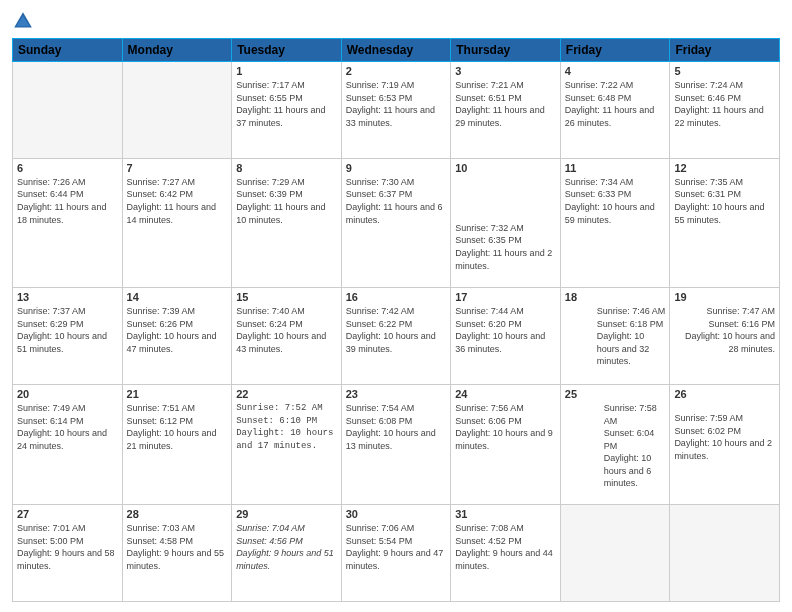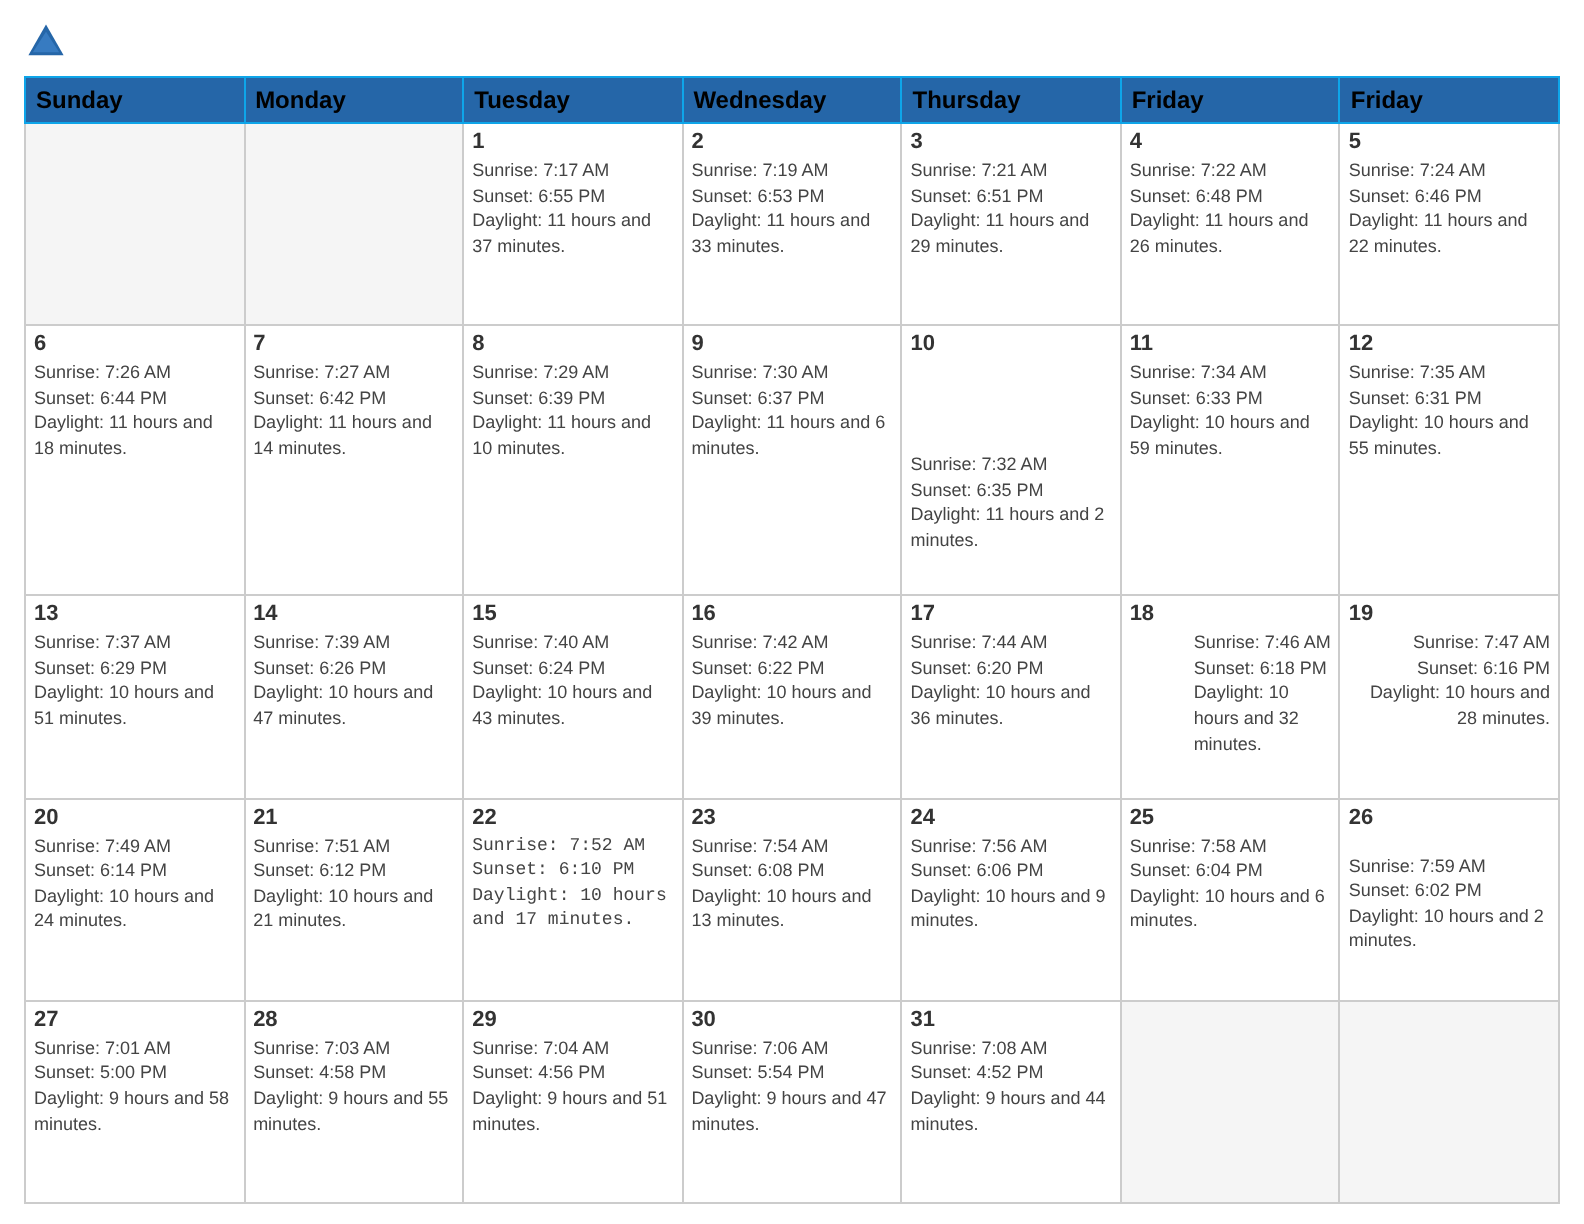--- a/index.html
+++ b/index.html
@@ -286,21 +286,21 @@
 Daylight: 10 hours and 13 minutes.</div>
           </td>
           <td>
             <span class="day-num">24</span>
             <div class="day-info" style="white-space: pre-line;">Sunrise: 7:56 AM
 Sunset: 6:06 PM
 Daylight: 10 hours and 9 minutes.</div>
           </td>
           <td>
             <span class="day-num">25</span>
-            <div class="day-info" style="white-space: pre-line;">Sunrise: 7:58 AM
+            <div class="day-info" style="white-space: pre-line; margin-left: 39px;">Sunrise: 7:58 AM
 Sunset: 6:04 PM
 Daylight: 10 hours and 6 minutes.</div>
           </td>
           <td>
             <span class="day-num">26</span>
             <div class="day-info" style="white-space: pre-line; margin-top: 12px;">Sunrise: 7:59 AM
 Sunset: 6:02 PM
 Daylight: 10 hours and 2 minutes.</div>
           </td>
         </tr>
@@ -312,21 +312,21 @@
 Daylight: 9 hours and 58 minutes.</div>
           </td>
           <td>
             <span class="day-num">28</span>
             <div class="day-info" style="white-space: pre-line;">Sunrise: 7:03 AM
 Sunset: 4:58 PM
 Daylight: 9 hours and 55 minutes.</div>
           </td>
           <td>
             <span class="day-num">29</span>
-            <div class="day-info" style="white-space: pre-line;">Sunrise: 7:04 AM
+            <div class="day-info" style="white-space: pre-line; font-style: italic;">Sunrise: 7:04 AM
 Sunset: 4:56 PM
 Daylight: 9 hours and 51 minutes.</div>
           </td>
           <td>
             <span class="day-num">30</span>
             <div class="day-info" style="white-space: pre-line;">Sunrise: 7:06 AM
 Sunset: 5:54 PM
 Daylight: 9 hours and 47 minutes.</div>
           </td>
           <td>

